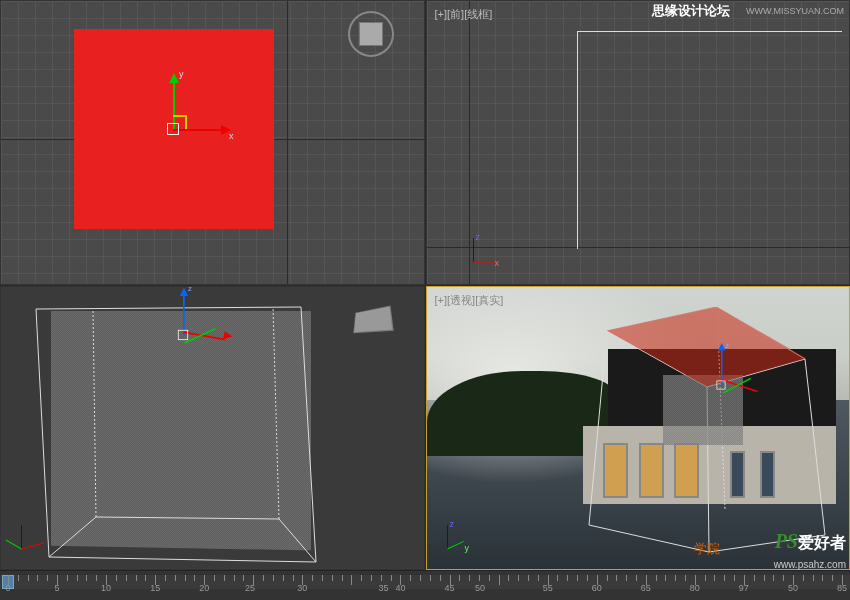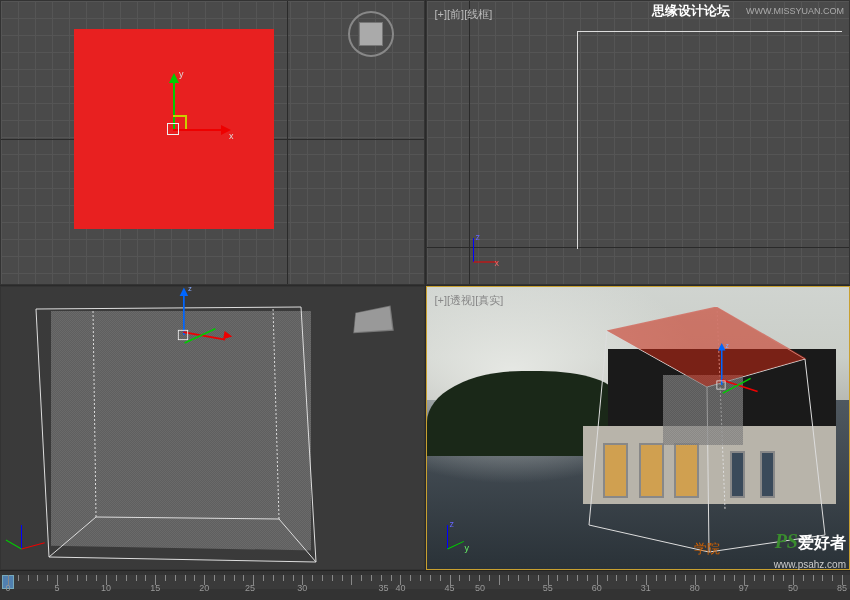--- a/index.html
+++ b/index.html
@@ -269,21 +269,21 @@
       <div class="tick" style="left: 567.271px; top: 4px;"></div>
       <div class="tick" style="left: 577.082px; top: 4px;"></div>
       <div class="tick" style="left: 586.894px; top: 4px;"></div>
       <div class="tick major" style="left: 596.706px; top: 4px;"></div>
       <div class="tick-label" style="left: 596.706px;">60</div>
       <div class="tick" style="left: 606.518px; top: 4px;"></div>
       <div class="tick" style="left: 616.329px; top: 4px;"></div>
       <div class="tick" style="left: 626.141px; top: 4px;"></div>
       <div class="tick" style="left: 635.953px; top: 4px;"></div>
       <div class="tick major" style="left: 645.765px; top: 4px;"></div>
-      <div class="tick-label" style="left: 645.765px;">31</div>
+      <div class="tick-label" style="left: 645.765px;">65</div>
       <div class="tick" style="left: 655.576px; top: 4px;"></div>
       <div class="tick" style="left: 665.388px; top: 4px;"></div>
       <div class="tick" style="left: 675.2px; top: 4px;"></div>
       <div class="tick" style="left: 685.012px; top: 4px;"></div>
       <div class="tick major" style="left: 694.824px; top: 4px;"></div>
       <div class="tick-label" style="left: 694.824px;">80</div>
       <div class="tick" style="left: 704.635px; top: 4px;"></div>
       <div class="tick" style="left: 714.447px; top: 4px;"></div>
       <div class="tick" style="left: 724.259px; top: 4px;"></div>
       <div class="tick" style="left: 734.071px; top: 4px;"></div>

